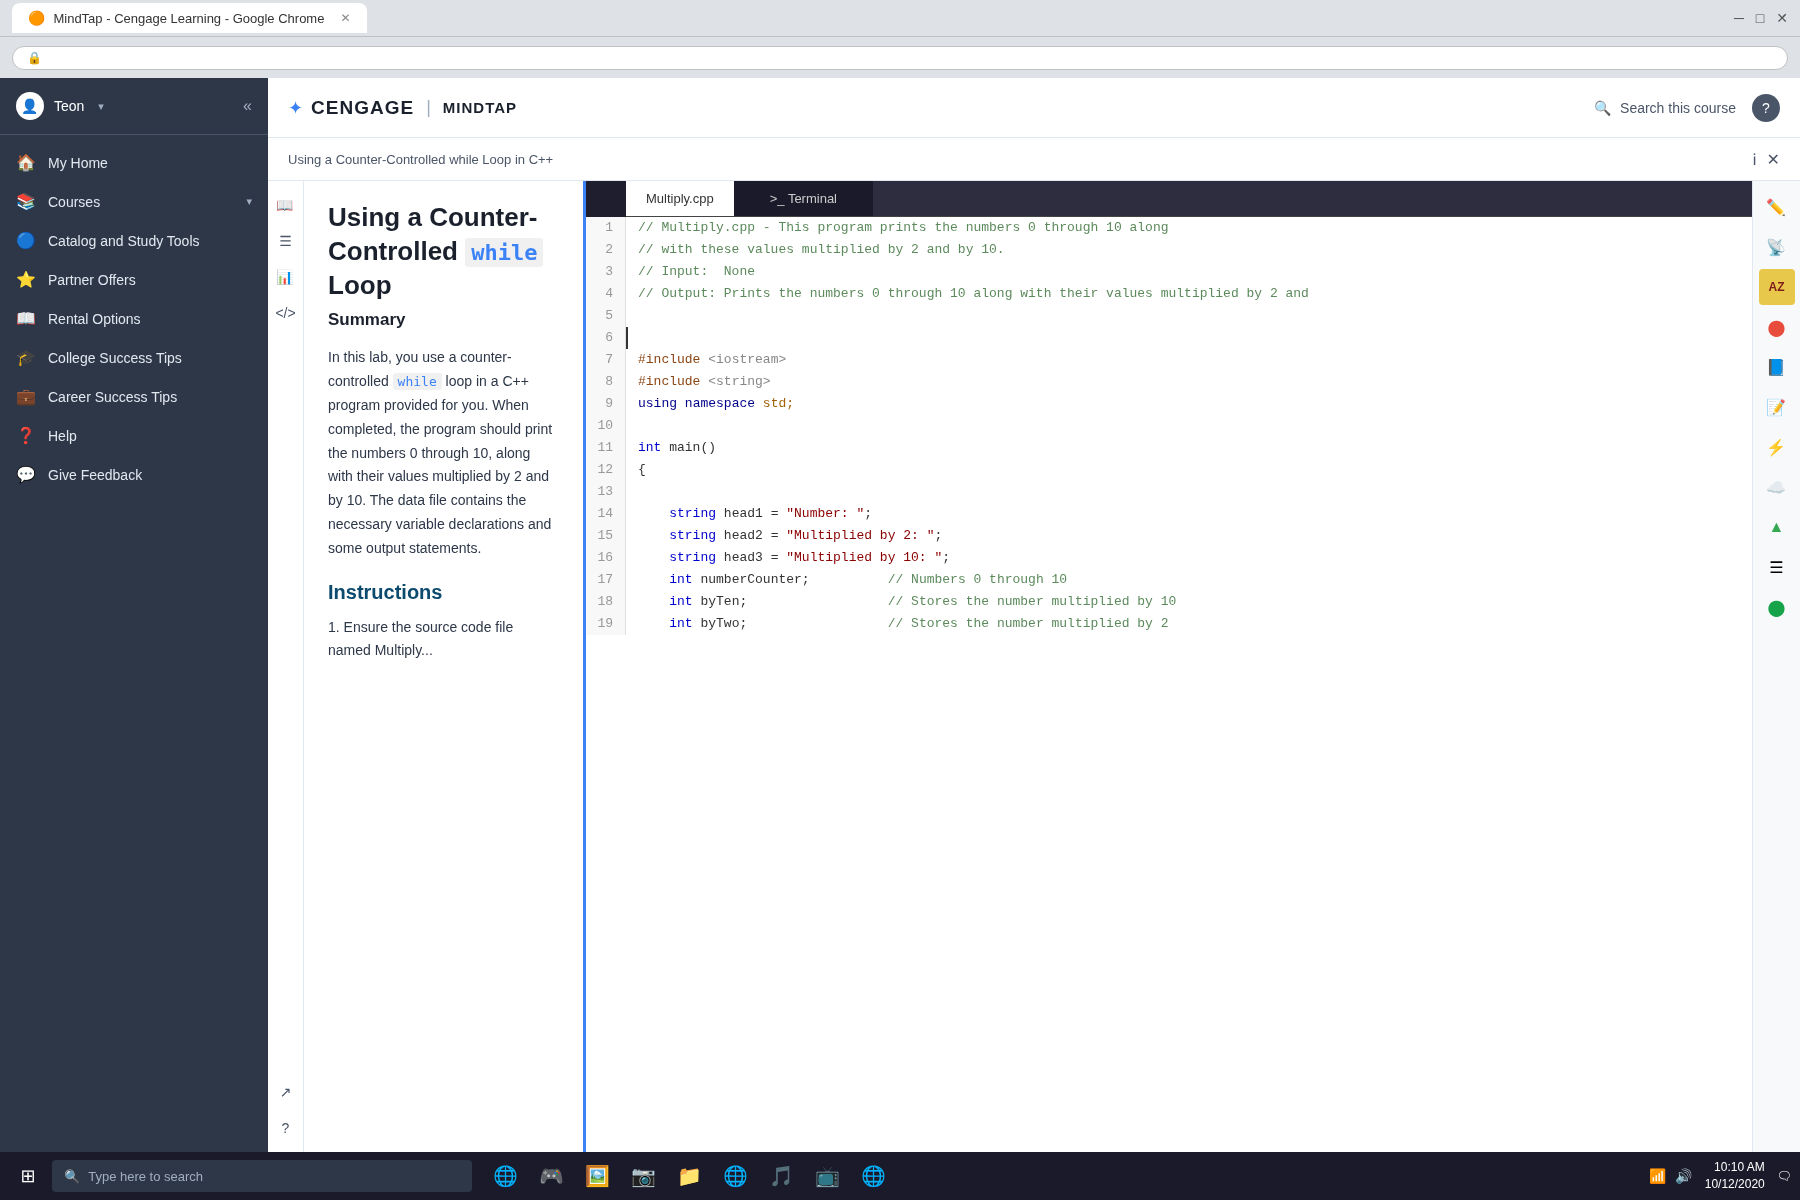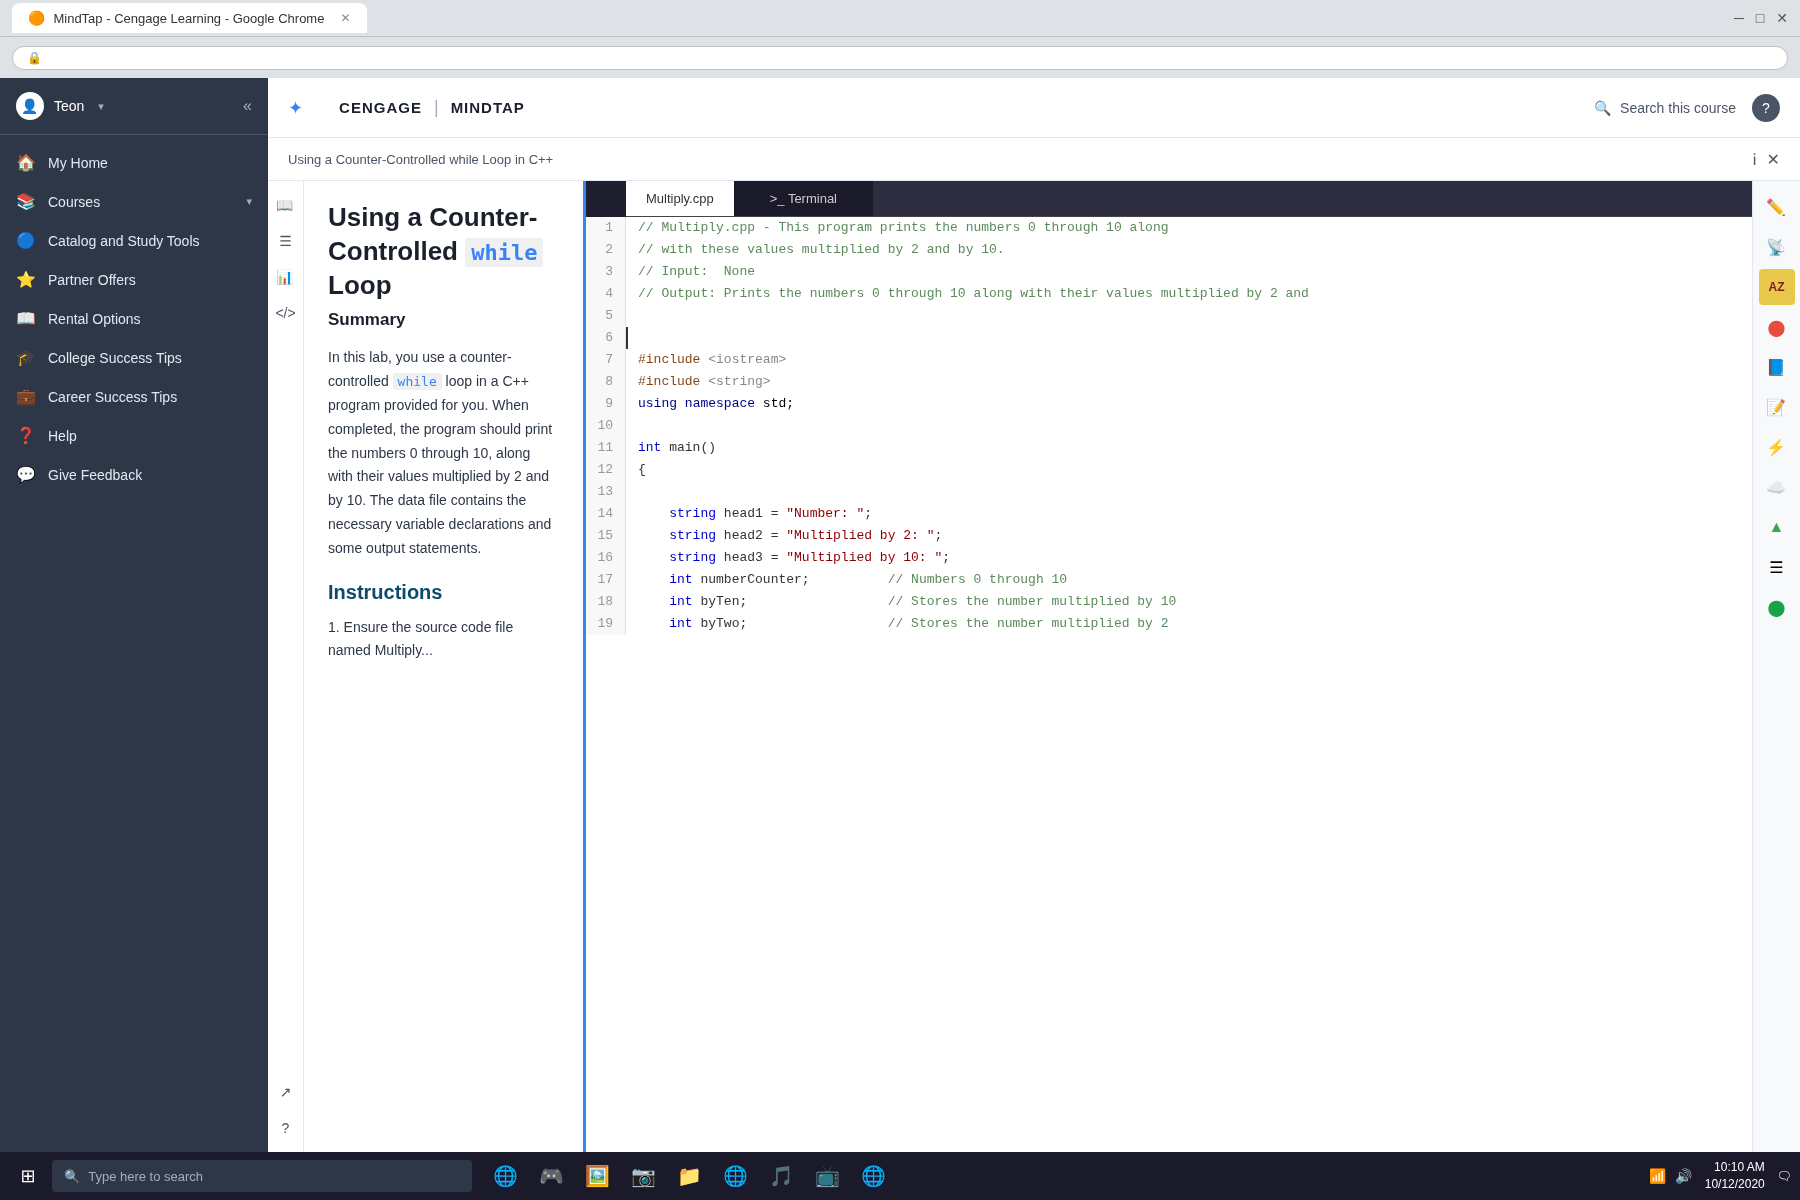--- a/index.html
+++ b/index.html
@@ -109,21 +109,21 @@
       background: #fff;
       height: 60px;
       display: flex;
       align-items: center;
       padding: 0 20px;
       border-bottom: 1px solid #e2e8f0;
       gap: 16px;
     }
     .app-header .logo { display: flex; align-items: center; gap: 8px; }
     .logo-icon { color: #3b82f6; font-size: 18px; }
-    .logo-text { font-size: 15px; font-weight: 600; letter-spacing: 1px; color: #1a202c; margin-left: 28px; }
+    .logo-text { font-size: 19px; font-weight: 600; letter-spacing: 1px; color: #1a202c; }
     .logo-sep { color: #a0aec0; font-size: 18px; margin: 0 4px; }
     .logo-mindtap { font-size: 15px; font-weight: 600; letter-spacing: 1px; color: #1a202c; }
     .header-search {
       margin-left: auto;
       display: flex;
       align-items: center;
       gap: 8px;
       color: #4a5568;
       font-size: 14px;
       cursor: pointer;
@@ -534,21 +534,21 @@
           <div class="code-line">
             <span class="line-num">7</span>
             <span class="line-content"><span class="code-hash">#include</span> <span style="color:#888;">&lt;iostream&gt;</span></span>
           </div>
           <div class="code-line">
             <span class="line-num">8</span>
             <span class="line-content"><span class="code-hash">#include</span> <span style="color:#888;">&lt;string&gt;</span></span>
           </div>
           <div class="code-line">
             <span class="line-num">9</span>
-            <span class="line-content"><span class="code-using">using</span> <span class="code-using">namespace</span> <span style="color:#000000;font-family:Liberation Mono, monospace;">std;</span></span>
+            <span class="line-content"><span class="code-using">using</span> <span class="code-using">namespace</span> <span style="color:#a16207;font-family:Liberation Mono, monospace;">std;</span></span>
           </div>
           <div class="code-line">
             <span class="line-num">10</span>
             <span class="line-content"></span>
           </div>
           <div class="code-line">
             <span class="line-num">11</span>
             <span class="line-content"><span class="code-keyword">int</span> main()</span>
           </div>
           <div class="code-line">

